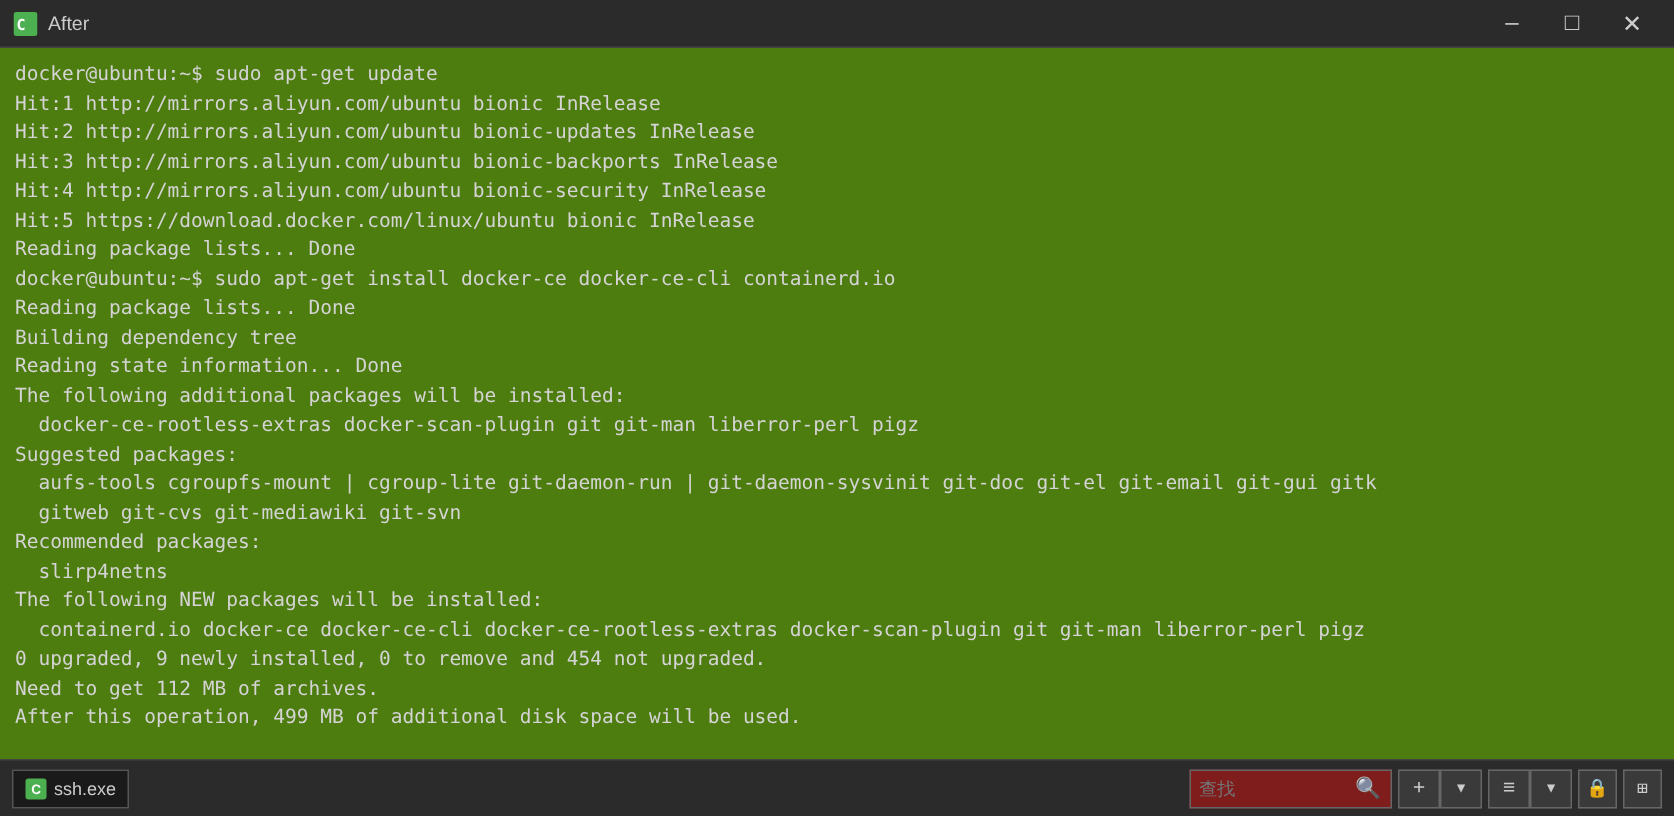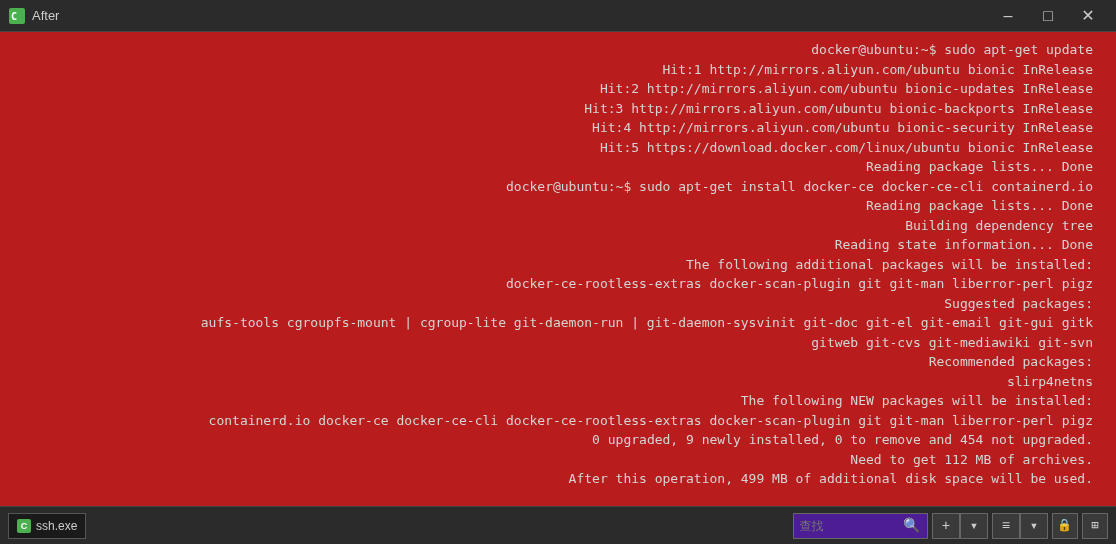--- a/index.html
+++ b/index.html
@@ -49,25 +49,24 @@
       align-items: center;
       justify-content: center;
       color: #ccc;
       font-size: 16px;
       cursor: pointer;
       font-family: 'Segoe UI', sans-serif;
     }
 
     
     .terminal {
-      background: #b91c1c;
-      padding: 8px 23px;
+      background: #4d7c0f;
+      padding: 8px 10px;
       height: calc(544px - 32px - 38px);
       overflow: hidden;
-      text-align: right;
     }
     .terminal pre {
       color: #d4d4d4;
       font-size: 13px;
       line-height: 1.5;
       white-space: pre-wrap;
       word-break: break-all;
     }
 
     
@@ -110,21 +109,21 @@
     }
     .status-right {
       margin-left: auto;
       display: flex;
       align-items: center;
       gap: 4px;
     }
     .search-box {
       display: flex;
       align-items: center;
-      background: #4c1d95;
+      background: #7f1d1d;
       border: 1px solid #666;
       height: 26px;
       padding: 0 6px;
     }
     .search-input {
       background: transparent;
       border: none;
       outline: none;
       color: #ccc;
       font-size: 12px;

